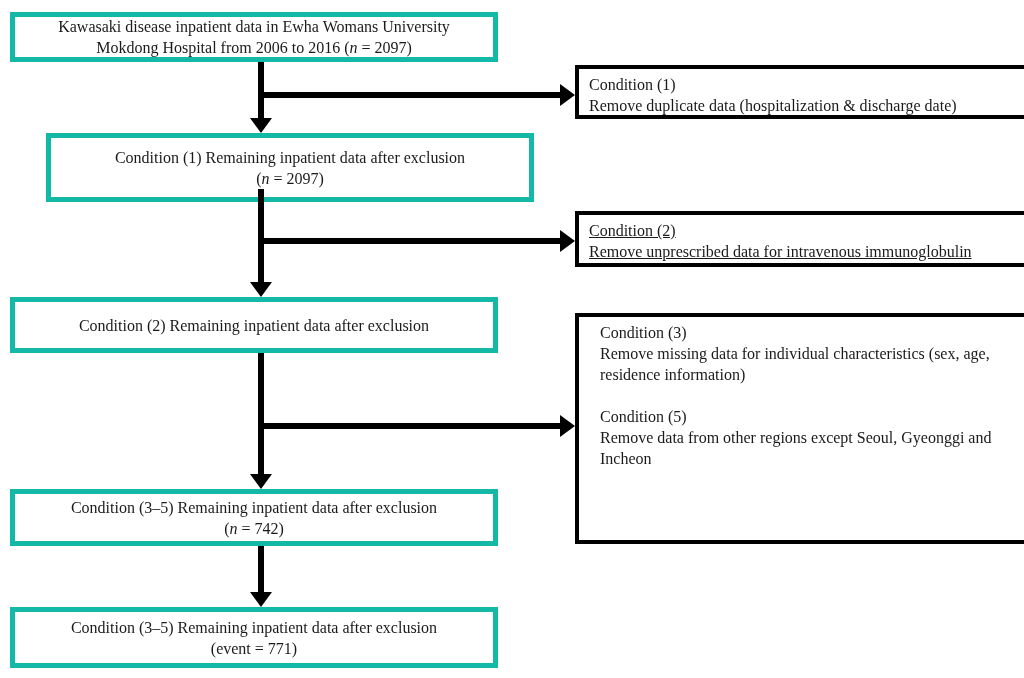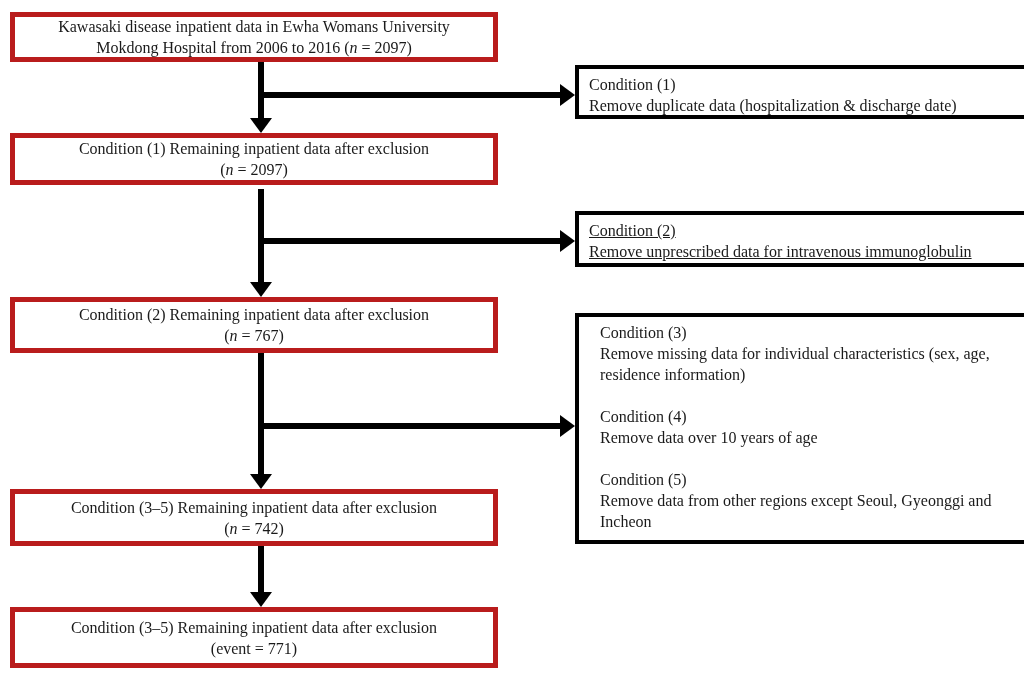--- a/index.html
+++ b/index.html
@@ -11,21 +11,21 @@
     background: #ffffff;
     font-family: "Liberation Serif", serif;
     color: #1a1a1a;
     font-size: 16px;
     line-height: 21px;
   }
   .mbox {
     position: absolute;
     left: 10px;
     width: 488px;
-    border: 5px solid #b91c1c;
+    border: 5px solid #14b8a6;
     background: #fff;
     display: flex;
     flex-direction: column;
     justify-content: center;
     text-align: center;
     padding: 2px 6px;
   }
   .rbox {
     position: absolute;
     left: 575px;
@@ -57,28 +57,27 @@
 </head>
 <body>
 
 <div class="canvas">
 
   <div class="mbox" style="top:12px; height:50px;">
     <div><span>Kawasaki disease inpatient data in Ewha Womans University</span></div>
     <div><span>Mokdong Hospital from 2006 to 2016 (</span><i>n</i><span> = 2097)</span></div>
   </div>
 
-  <div class="mbox" style="top:133px; height:52px;">
+  <div class="mbox" style="top:133px; height:69px;margin-left:36px;">
     <div><span>Condition (1) Remaining inpatient data after exclusion</span></div>
     <div><span>(</span><i>n</i><span> = 2097)</span></div>
   </div>
 
   <div class="mbox" style="top:297px; height:56px;text-align:center;">
     <div><span>Condition (2) Remaining inpatient data after exclusion</span></div>
-    <div><span>(</span><i>n</i><span> = 767)</span></div>
   </div>
 
   <div class="mbox" style="top:489px; height:57px;">
     <div><span>Condition (3–5) Remaining inpatient data after exclusion</span></div>
     <div><span>(</span><i>n</i><span> = 742)</span></div>
   </div>
 
   <div class="mbox" style="top:607px; height:61px;">
     <div><span>Condition (3–5) Remaining inpatient data after exclusion</span></div>
     <div><span>(event = 771)</span></div>
@@ -93,24 +92,20 @@
     <div>Condition (2)</div>
     <div>Remove unprescribed data for intravenous immunoglobulin</div>
   </div>
 
   <div class="rbox" style="top:313px; height:231px;">
     <div class="para">
       <div>Condition (3)</div>
       <div>Remove missing data for individual characteristics (sex, age, residence information)</div>
     </div>
     <div class="para">
-      <div>Condition (4)</div>
-      <div>Remove data over 10 years of age</div>
-    </div>
-    <div class="para">
       <div>Condition (5)</div>
       <div>Remove data from other regions except Seoul, Gyeonggi and Incheon</div>
     </div>
   </div>
 
   <div class="vline" style="left:258px; top:62px;  height:58px;"></div>
   <div class="ah-down" style="left:250px; top:118px;"></div>
   <div class="hline" style="left:258px; top:92px;  width:303px;"></div>
   <div class="ah-right" style="left:560px; top:84px;"></div>
 

